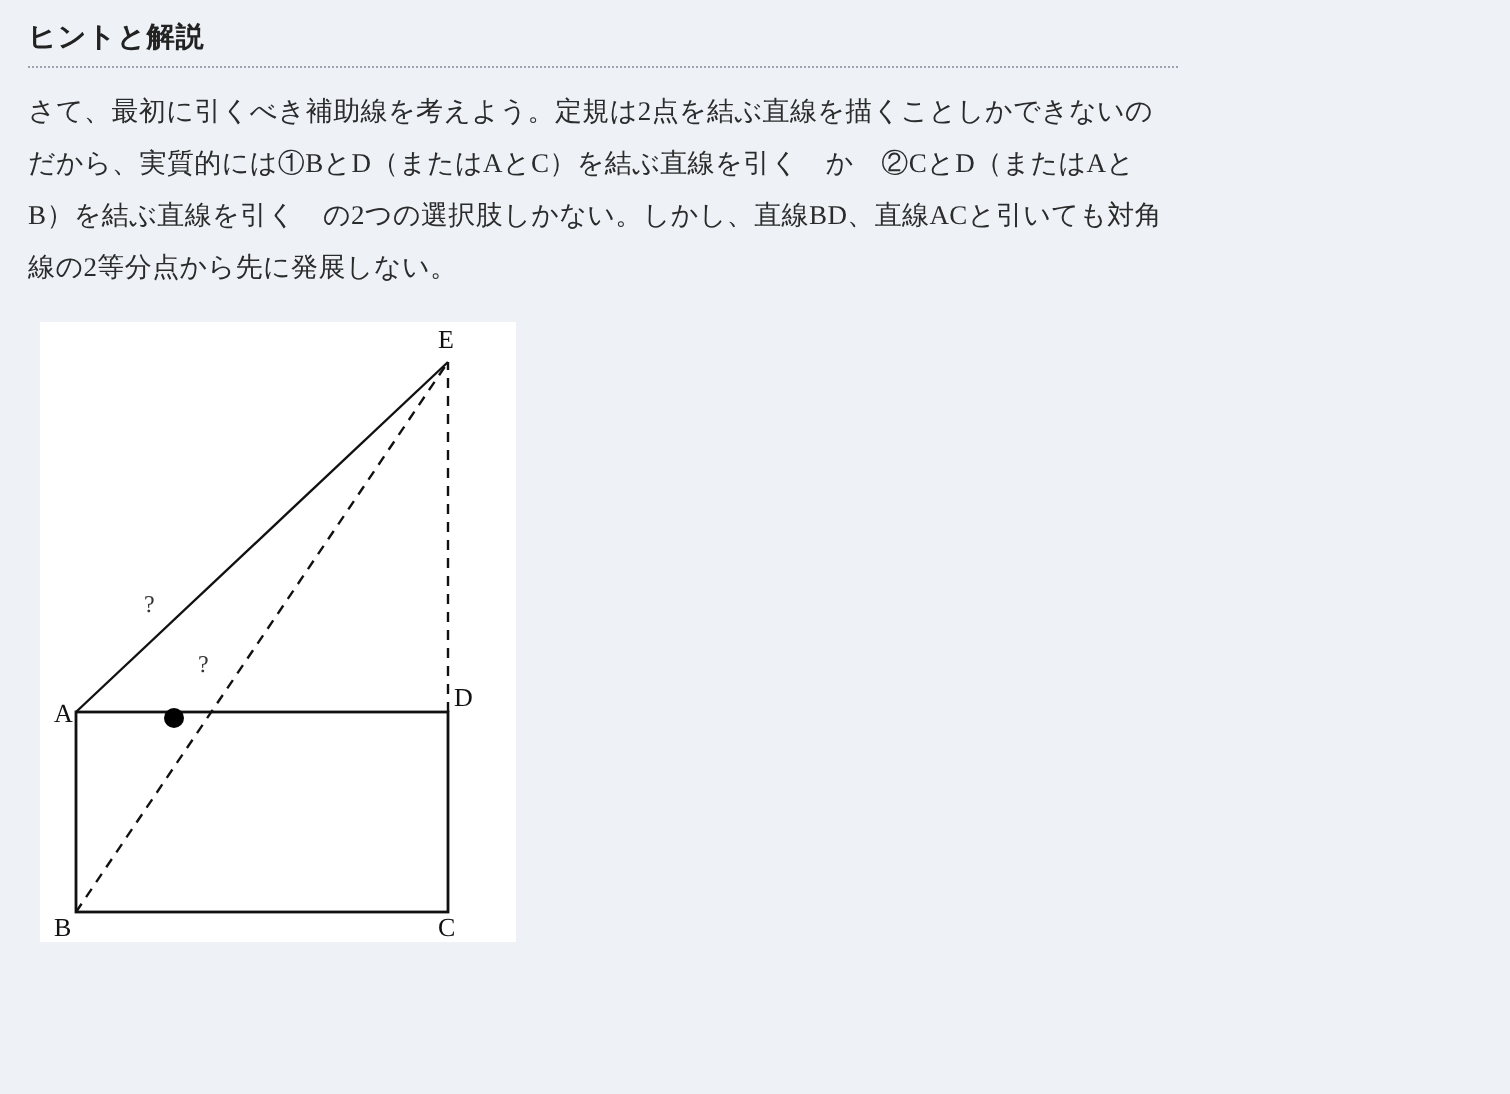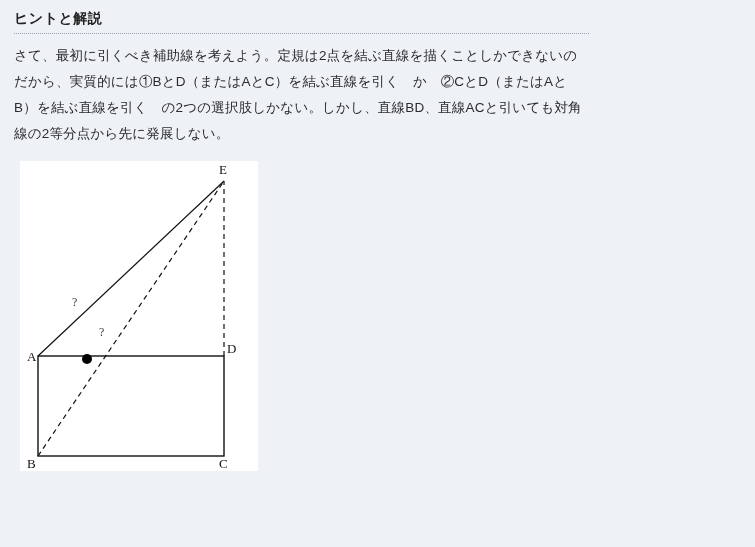--- a/index.html
+++ b/index.html
@@ -34,20 +34,21 @@
     margin-bottom: 9px;
   }
   .body-text {
     font-size: 13.5px;
     line-height: 26px;
     color: #2b2b2b;
     letter-spacing: 0.2px;
   }
   .body-text p {
     margin: 0;
+    font-family: Liberation Serif, serif;
   }
   .accent {
     color: #d4006a;
   }
   .accent-strong {
     color: #e8005c;
   }
   .figure-wrap {
     margin-top: 14px;
     padding-left: 6px;

